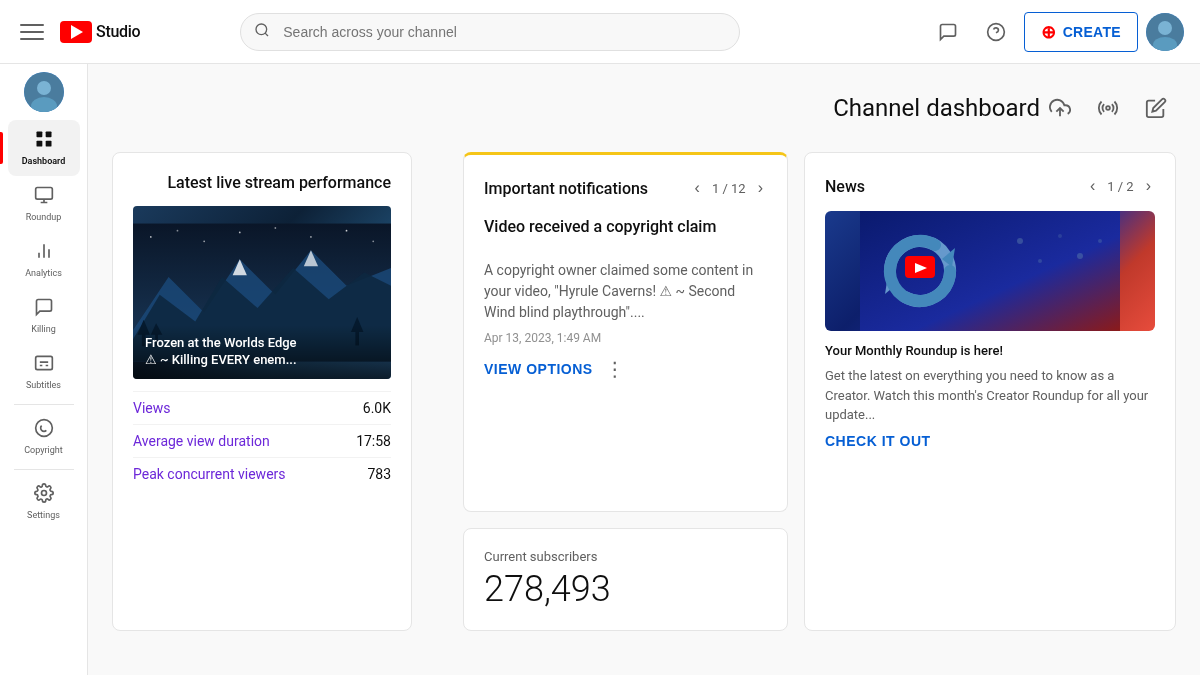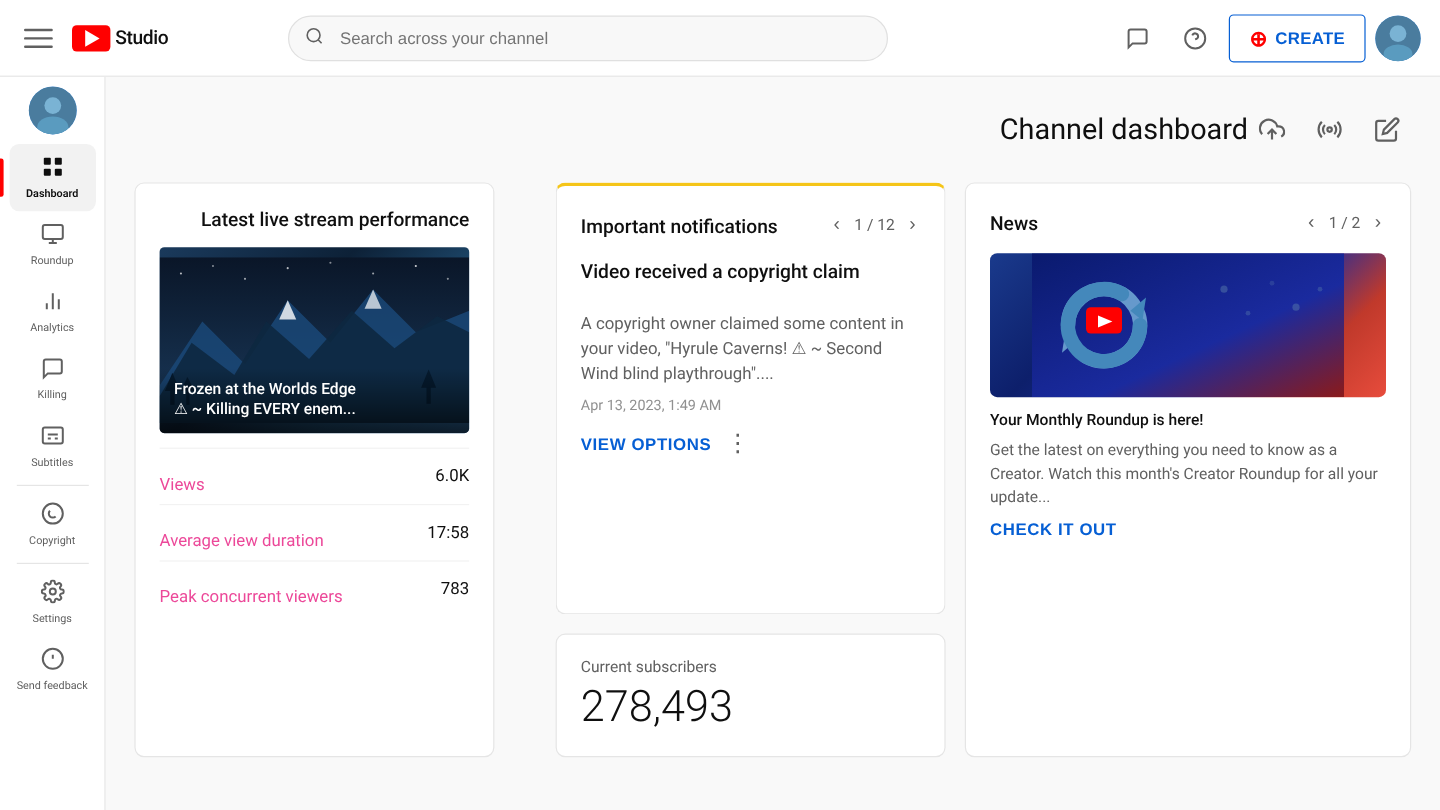--- a/index.html
+++ b/index.html
@@ -59,30 +59,30 @@
     
     .cards-row { display: flex; gap: 16px; }
 
     
     .card { background: #fff; border-radius: 8px; border: 1px solid #e5e5e5; padding: 20px; }
     .card-left { flex: 0 0 300px; }
     .card-middle { flex: 0 0 360px; border-top: 3px solid #f5c518; }
     .card-right { flex: 1; min-width: 260px; }
 
     .card-title { font-size: 16px; font-weight: 500; margin-bottom: 14px; text-align: right; }
-    .stream-thumbnail { width: 100%; height: 155px; border-radius: 4px; background: linear-gradient(135deg, #1a3a5c 0%, #0d2137 40%, #1e4a6e 70%, #2a5f8f 100%); position: relative; overflow: hidden; margin-bottom: 12px; }
+    .stream-thumbnail { width: 100%; height: 173px; border-radius: 4px; background: linear-gradient(135deg, #1a3a5c 0%, #0d2137 40%, #1e4a6e 70%, #2a5f8f 100%); position: relative; overflow: hidden; margin-bottom: 12px; }
     .thumbnail-overlay { position: absolute; bottom: 0; left: 0; right: 0; padding: 10px 12px; background: linear-gradient(transparent, rgba(0,0,0,0.7)); }
     .thumbnail-title { color: #fff; font-size: 13px; font-weight: 500; line-height: 1.3; }
     .thumbnail-title span { display: block; }
 
     .stream-status { font-size: 13px; color: #606060; margin-bottom: 14px; display: flex; align-items: center; gap: 6px; }
     .help-icon { width: 18px; height: 18px; border-radius: 50%; border: 1px solid #909090; display: inline-flex; align-items: center; justify-content: center; font-size: 10px; color: #606060; cursor: pointer; }
 
     .stats-row { display: flex; justify-content: space-between; align-items: center; padding: 8px 0; border-top: 1px solid #f2f2f2; font-size: 14px; }
-    .stats-label { color: #ec4899; margin-top: 14px; }
+    .stats-label { color: #6d28d9; }
     .stats-value { color: #0f0f0f; font-weight: 400; }
 
     
     .notif-header { display: flex; align-items: center; justify-content: space-between; margin-bottom: 16px; }
     .notif-nav { display: flex; align-items: center; gap: 8px; }
     .notif-nav-btn { background: none; border: none; cursor: pointer; color: #606060; font-size: 16px; padding: 4px; }
     .notif-counter { font-size: 13px; color: #606060; }
 
     .notif-content { }
     .notif-main-title { font-size: 16px; font-weight: 500; margin-bottom: 24px; color: #0f0f0f; }
@@ -245,30 +245,20 @@
   <div class="sidebar-item">
     <div class="sidebar-item-icon">
       <svg width="20" height="20" viewBox="0 0 24 24" fill="none" stroke="currentColor" stroke-width="2">
           <circle cx="12" cy="12" r="3"></circle>
           <path d="M19.4 15a1.65 1.65 0 0 0 .33 1.82l.06.06a2 2 0 0 1-2.83 2.83l-.06-.06a1.65 1.65 0 0 0-1.82-.33 1.65 1.65 0 0 0-1 1.51V21a2 2 0 0 1-4 0v-.09A1.65 1.65 0 0 0 9 19.4a1.65 1.65 0 0 0-1.82.33l-.06.06a2 2 0 0 1-2.83-2.83l.06-.06A1.65 1.65 0 0 0 4.68 15a1.65 1.65 0 0 0-1.51-1H3a2 2 0 0 1 0-4h.09A1.65 1.65 0 0 0 4.6 9a1.65 1.65 0 0 0-.33-1.82l-.06-.06a2 2 0 0 1 2.83-2.83l.06.06A1.65 1.65 0 0 0 9 4.68a1.65 1.65 0 0 0 1-1.51V3a2 2 0 0 1 4 0v.09a1.65 1.65 0 0 0 1 1.51 1.65 1.65 0 0 0 1.82-.33l.06-.06a2 2 0 0 1 2.83 2.83l-.06.06A1.65 1.65 0 0 0 19.4 9a1.65 1.65 0 0 0 1.51 1H21a2 2 0 0 1 0 4h-.09a1.65 1.65 0 0 0-1.51 1z"></path>
         </svg>
     </div>
     <span class="sidebar-item-label">Settings</span>
   </div>
 
-  <div class="sidebar-item">
-    <div class="sidebar-item-icon">
-      <svg width="20" height="20" viewBox="0 0 24 24" fill="none" stroke="currentColor" stroke-width="2">
-          <circle cx="12" cy="12" r="10"></circle>
-          <line x1="12" y1="8" x2="12" y2="12"></line>
-          <line x1="12" y1="16" x2="12.01" y2="16" stroke-width="3"></line>
-        </svg>
-    </div>
-    <span class="sidebar-item-label">Send feedback</span>
-  </div>
 </aside>
 
 <main class="main-content">
   <div class="page-header">
     <h1 class="page-title">Channel dashboard</h1>
     <div class="header-actions">
       <button class="header-action-btn">
         <svg width="22" height="22" viewBox="0 0 24 24" fill="none" stroke="currentColor" stroke-width="2">
             <polyline points="16 16 12 12 8 16"></polyline>
             <line x1="12" y1="12" x2="12" y2="21"></line>

